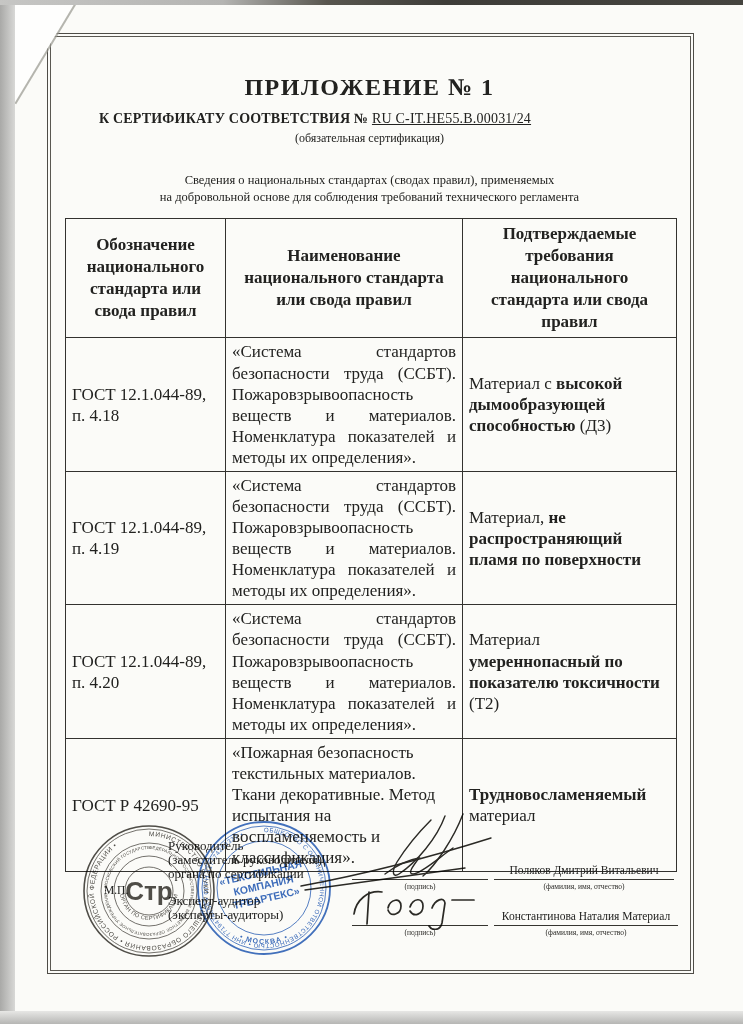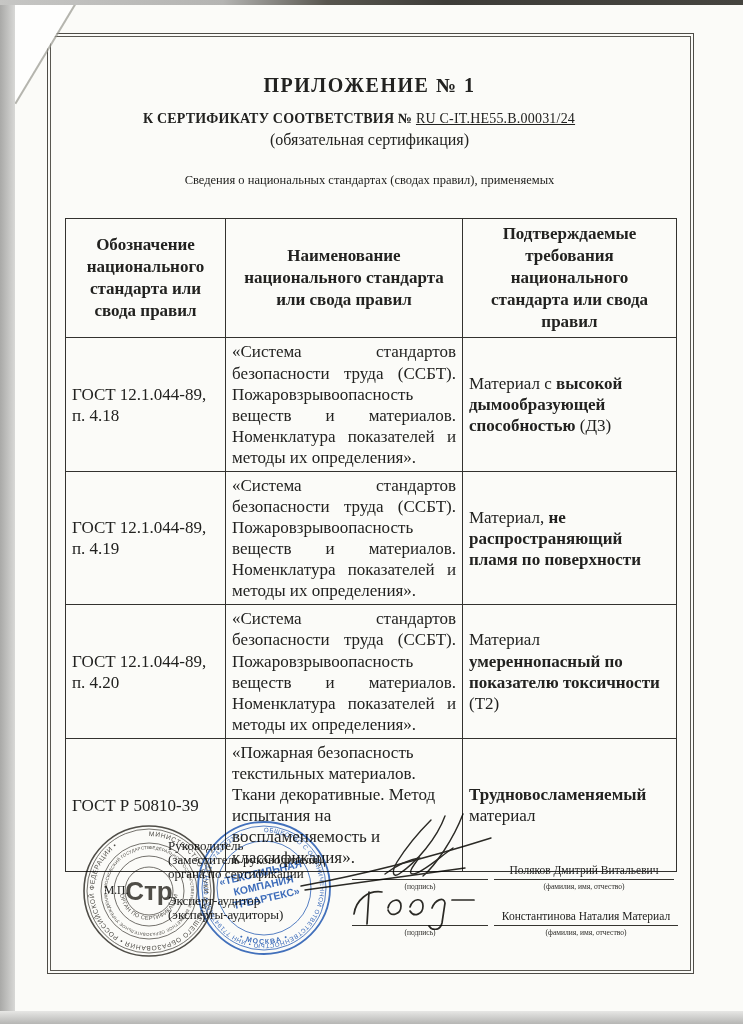--- a/index.html
+++ b/index.html
@@ -14,24 +14,24 @@
   .scan-bottom{position:absolute;left:0;right:0;bottom:0;height:13px;
                background:linear-gradient(to bottom,#e7e7e5,#b6b6b4);z-index:5;}
   .fold{position:absolute;left:14px;top:0;width:63px;height:104px;background:#fefefd;
         clip-path:polygon(0 0,100% 0,0 100%);z-index:4;}
   .fold-edge{position:absolute;left:-14px;top:51px;width:121px;height:2px;background:#97978f;
              transform:rotate(-59deg);z-index:4;opacity:.7;}
   .frame{position:absolute;left:47px;top:33px;width:645px;height:939px;border:1px solid #4e4c47;z-index:2;}
   .frame::before{content:"";position:absolute;inset:2px;border:1px solid #5a5852;}
   .abs{position:absolute;}
   .center{text-align:center;}
-  .doc-title{left:47px;top:74px;width:645px;font-size:20px;font-weight:bold;letter-spacing:1.5px;}
-  .cert-line{left:47px;top:111px;width:536px;font-size:14px;font-weight:bold;letter-spacing:.2px;padding-left:44px;}
+  .doc-title{left:47px;top:74px;width:645px;font-size:24px;font-weight:bold;letter-spacing:1.5px;}
+  .cert-line{left:47px;top:111px;width:536px;font-size:14px;font-weight:bold;letter-spacing:.2px;}
   .cert-num{font-weight:normal;text-decoration:underline;}
-  .cert-note{left:47px;top:131px;width:645px;font-size:16px;}
+  .cert-note{left:47px;top:131px;width:645px;font-size:12px;}
   .intro{left:47px;top:172px;width:645px;font-size:12.5px;font-weight:normal;line-height:1.32;}
   table.std{position:absolute;left:65px;top:218px;width:611px;border-collapse:collapse;table-layout:fixed;
             font-size:17px;line-height:1.24;}
   table.std td,table.std th{border:1px solid #33322f;vertical-align:middle;padding:3px 6px;font-weight:normal;}
   table.std th{font-weight:bold;text-align:center;padding:4px 8px;line-height:1.3;}
   col.c1{width:160px;}col.c2{width:237px;}col.c3{width:214px;}
   td.designation{padding-left:8px;}
   td.name{text-align:justify;text-align-last:left;vertical-align:top;padding-top:2px;margin-left:15px;}
   td.req b{font-weight:bold;}
   .role-block{left:168px;top:839px;width:210px;font-size:13px;line-height:14px;z-index:3;}
@@ -58,20 +58,21 @@
 
   <div class="abs center doc-title">ПРИЛОЖЕНИЕ № 1</div>
 
   <div class="abs center cert-line">
     <span>К СЕРТИФИКАТУ СООТВЕТСТВИЯ № </span><span class="cert-num">RU C-IT.HE55.B.00031/24</span>
   </div>
   <div class="abs center cert-note">(обязательная сертификация)</div>
 
   <div class="abs center intro">
     <div>Сведения о национальных стандартах (сводах правил), применяемых</div>
+    <div>на добровольной основе для соблюдения требований технического регламента</div>
   </div>
 
   <table class="std">
     <colgroup>
         <col class="c1">
         <col class="c2">
         <col class="c3">
       </colgroup>
     <tbody>
         <tr>
@@ -88,21 +89,21 @@
       <td class="designation" style="height:69px">ГОСТ 12.1.044-89, п. 4.19</td>
       <td class="name">«Система стандартов безопасности труда (ССБТ). Пожаровзрывоопасность веществ и материалов. Номенклатура показателей и методы их определения».</td>
       <td class="req"><span>Материал, </span><b>не распространяющий пламя по поверхности</b><span></span></td>
     </tr>
     <tr>
       <td class="designation" style="height:69px">ГОСТ 12.1.044-89, п. 4.20</td>
       <td class="name">«Система стандартов безопасности труда (ССБТ). Пожаровзрывоопасность веществ и материалов. Номенклатура показателей и методы их определения».</td>
       <td class="req"><span>Материал </span><b>умереннопасный по показателю токсичности</b><span> (Т2)</span></td>
     </tr>
     <tr>
-      <td class="designation" style="height:50px">ГОСТ Р 50810-39</td>
+      <td class="designation" style="height:50px">ГОСТ Р 42690-95</td>
       <td class="name" style="text-align:left">«Пожарная безопасность текстильных материалов. Ткани декоративные. Метод испытания на воспламеняемость и классификация».</td>
       <td class="req"><span></span><b>Трудновосламеняемый</b><span> материал</span></td>
     </tr>
   </tbody>
     </table>
 
   <div class="abs role-block">
     <div>Руководитель</div>
     <div>(заместитель руководителя)</div>
     <div>органа по сертификации</div>

